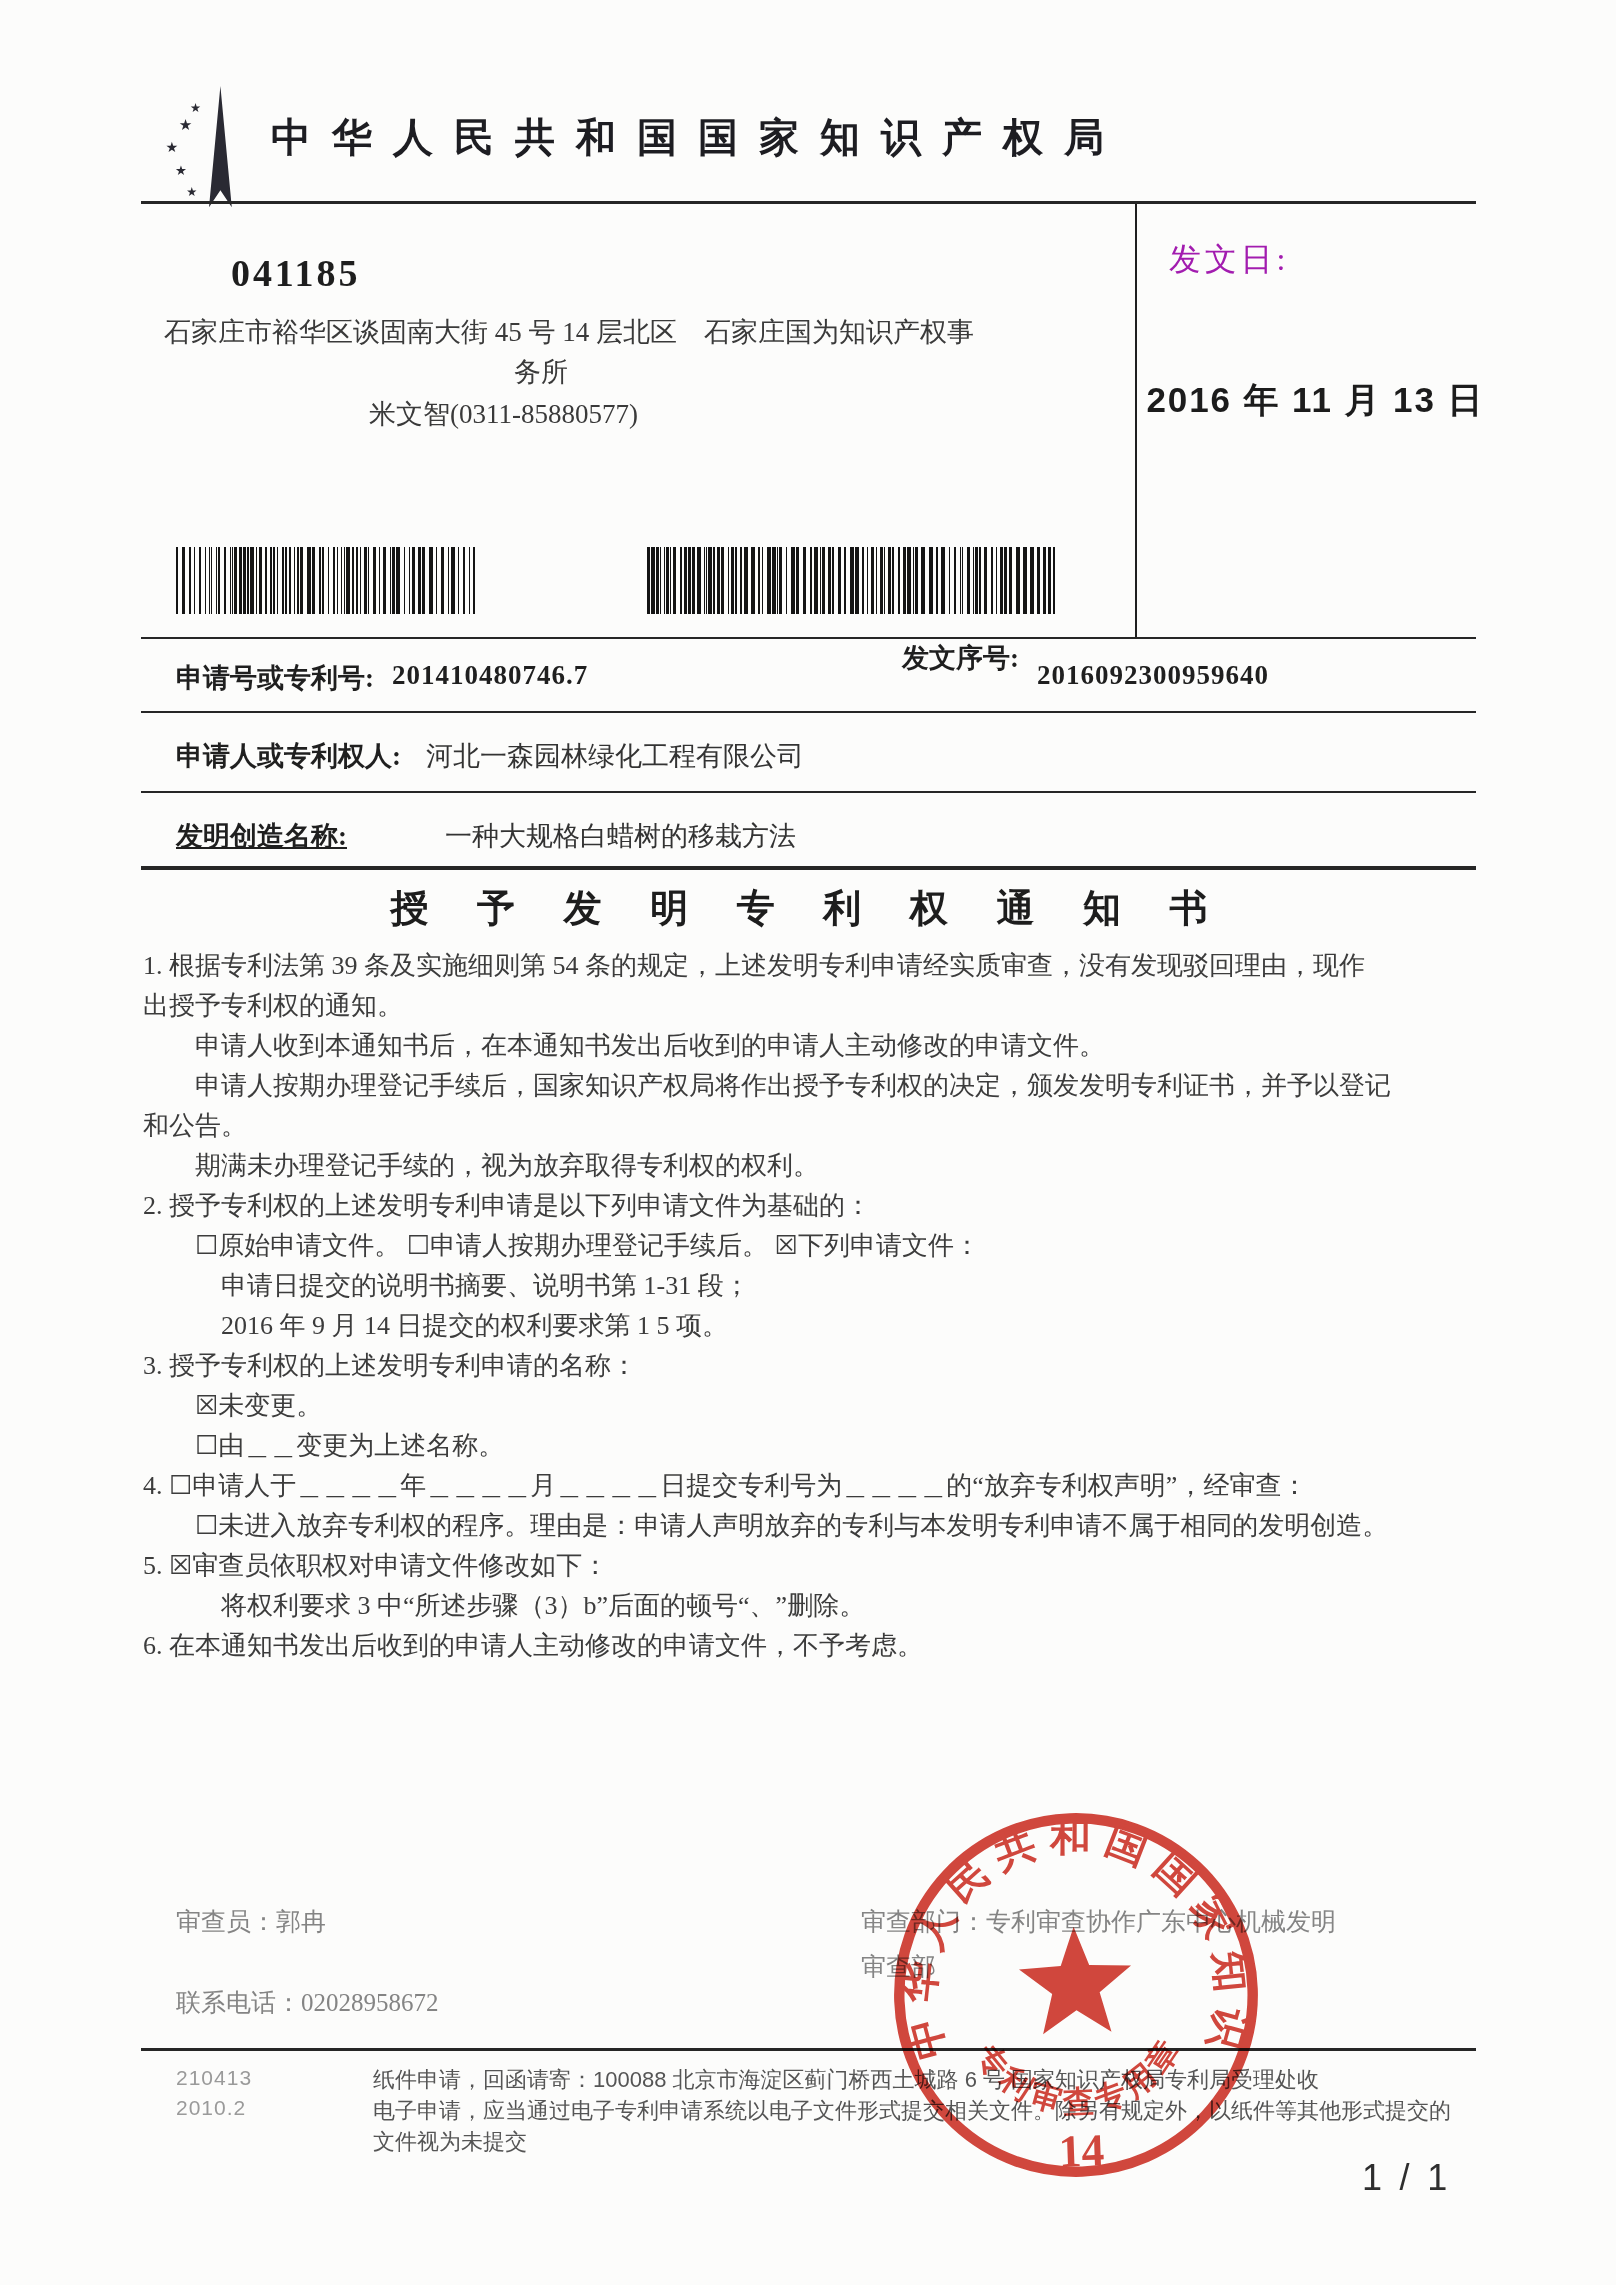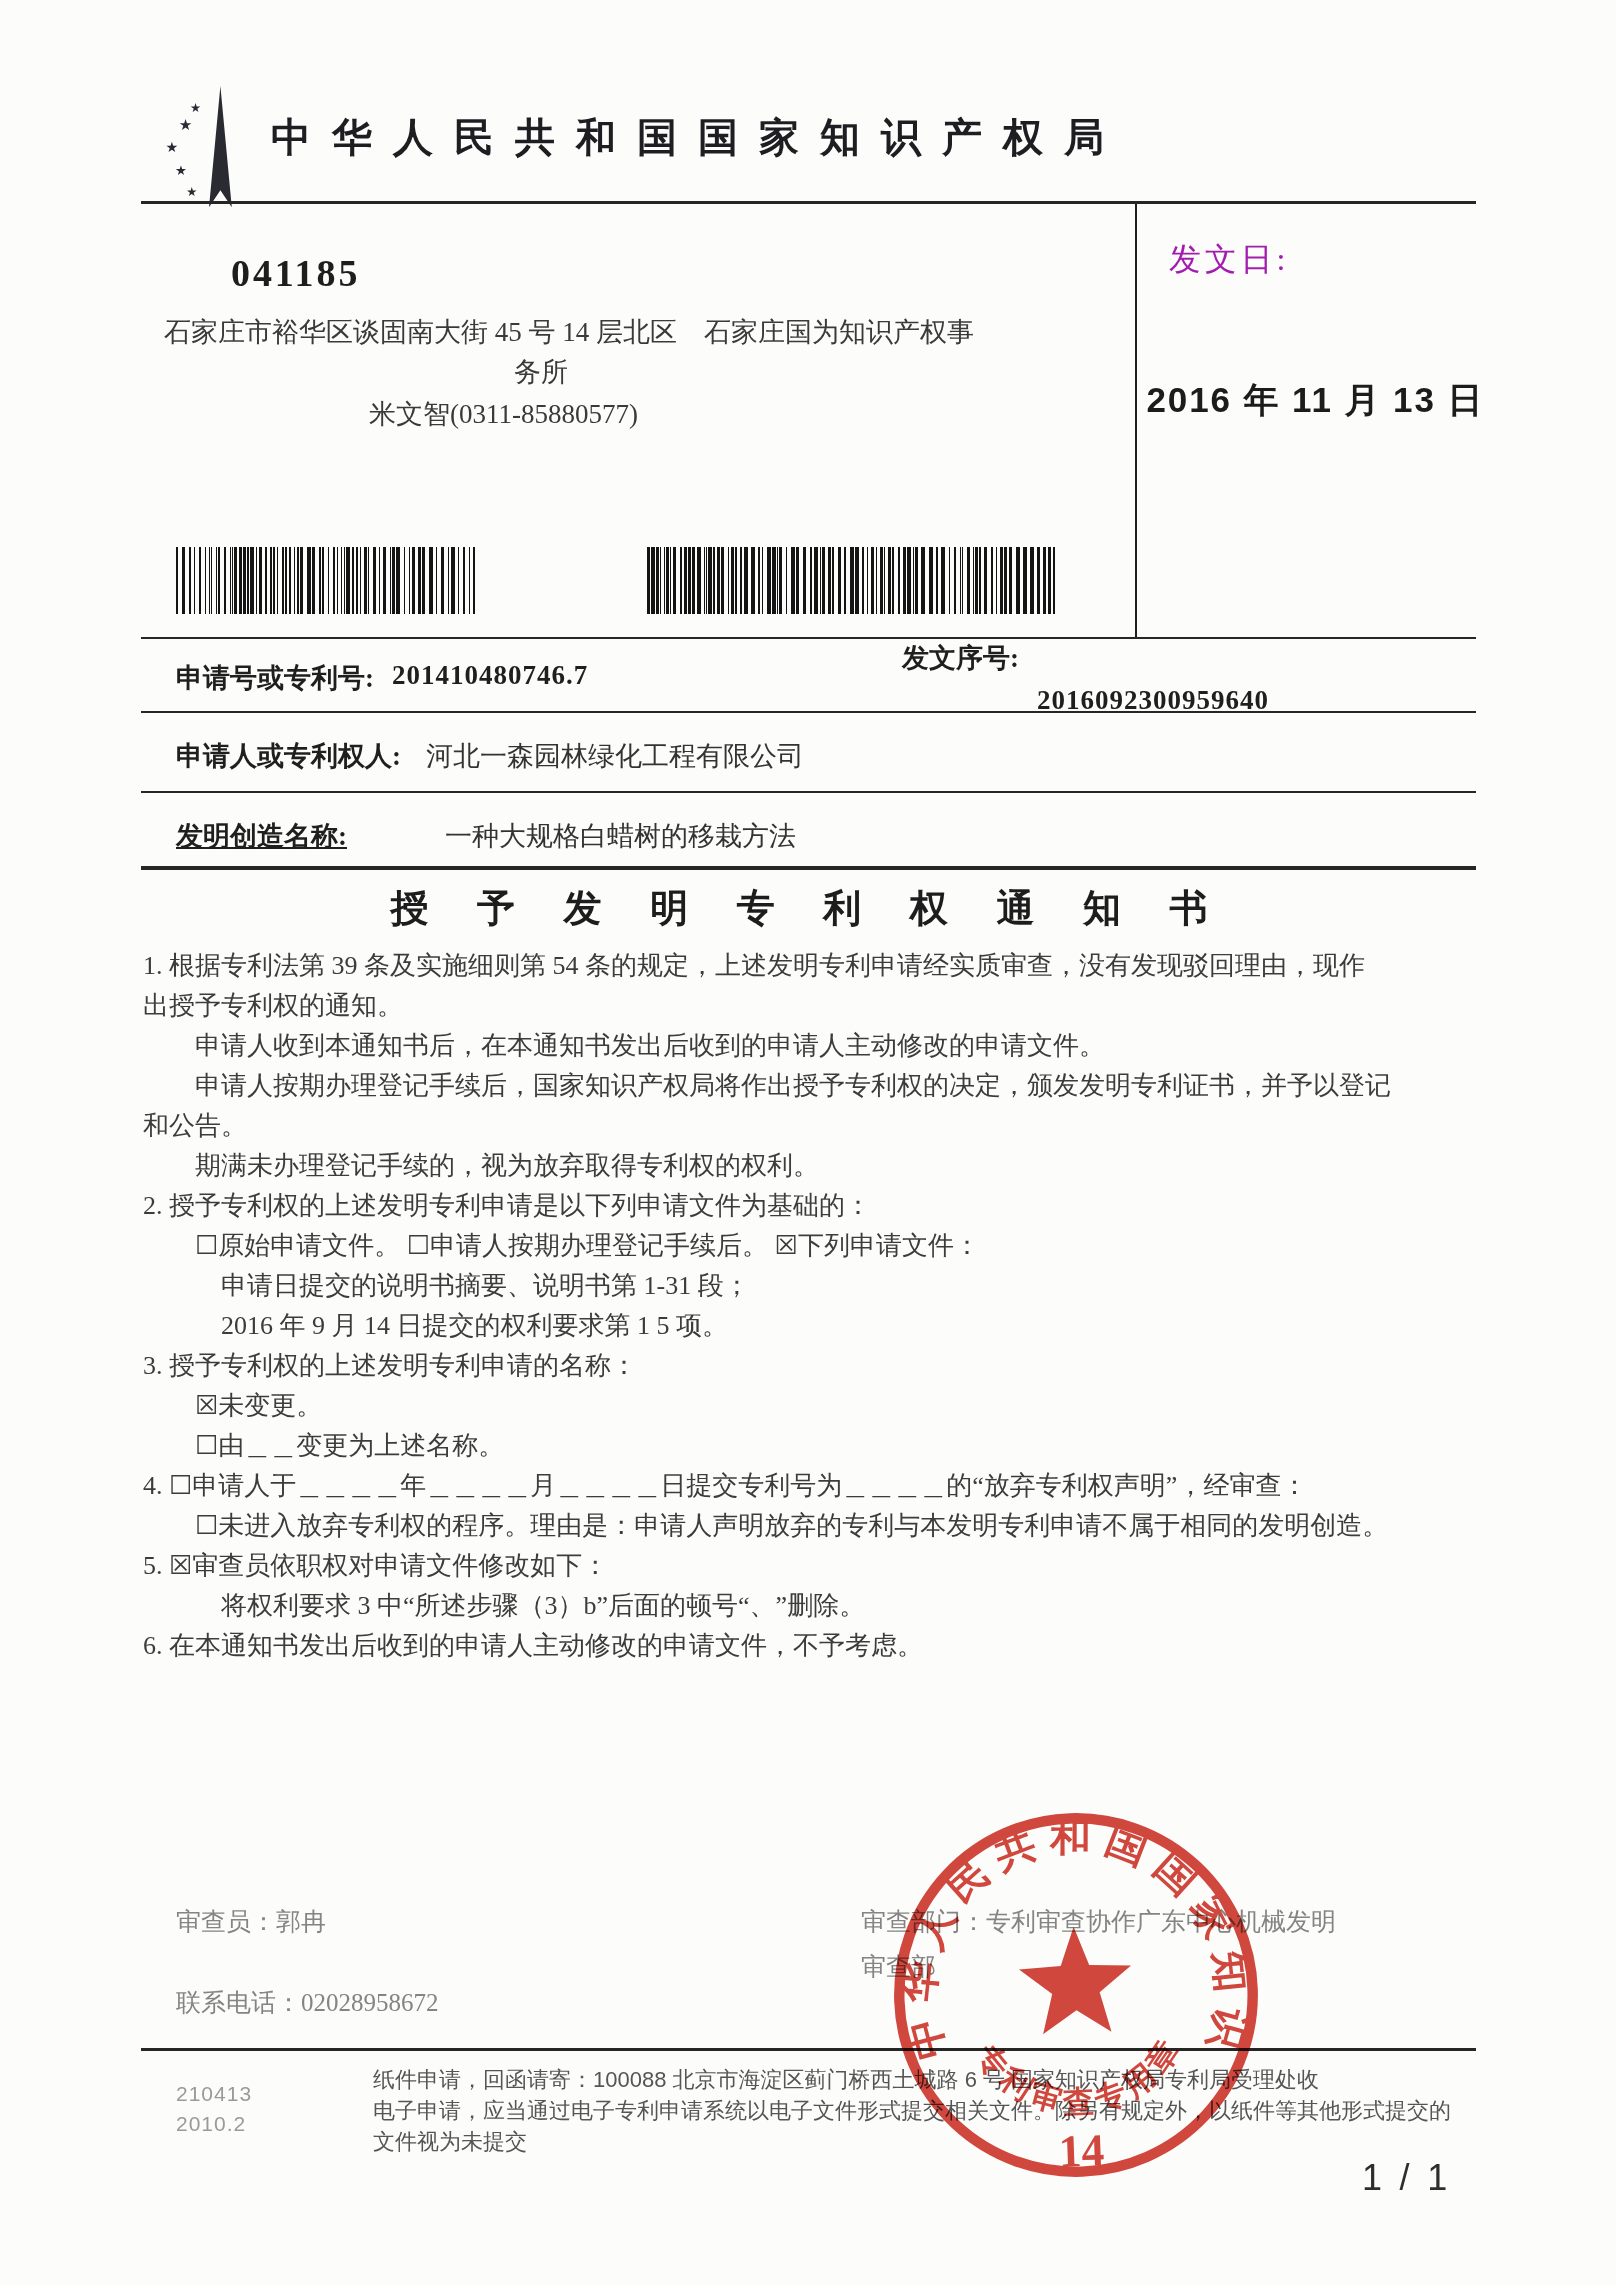--- a/index.html
+++ b/index.html
@@ -40,21 +40,21 @@
   .frow span{position:absolute;white-space:nowrap;font-size:27px;}
   
   .notice-title{left:0;top:883px;width:1617px;text-align:center;font-size:38px;font-weight:bold;letter-spacing:19px;color:#1d1d1d;}
   .notice-title.sans{font-family:"Liberation Sans","DejaVu Sans",sans-serif;}
   
   .body-lines{left:143px;top:946px;width:1341px;font-size:26px;line-height:40px;color:#3c3c3c;}
   .body-lines div{white-space:pre-wrap;}
   
   .sig{font-size:25px;color:#848484;white-space:nowrap;}
   
-  .f-code{font-size:21px;color:#9a9a9a;letter-spacing:1px;margin-top:16px;}
+  .f-code{font-size:21px;color:#9a9a9a;letter-spacing:1px;}
   .f-note{font-size:22px;color:#555;white-space:nowrap;}
   .pagenum{left:1362px;top:2157px;font-size:36px;color:#2e2e2e;letter-spacing:3.8px;}
   
   .seal{left:886px;top:1803px;width:380px;height:385px;mix-blend-mode:multiply;opacity:.92;transform:rotate(-2deg);}
 </style>
 </head>
 <body>
 
 <svg class="abs logo" viewBox="0 0 140 135" aria-hidden="true">
   <polygon points="72,2 84,130 72,112 60,130" fill="#2a2a33"></polygon>
@@ -79,21 +79,21 @@
 </div>
 
 <div id="bc1" class="barcode"><i style="width: 1.9px; margin-right: 3.8px;"></i><i style="width: 3.8px; margin-right: 3.8px;"></i><i style="width: 1.9px; margin-right: 2.9px;"></i><i style="width: 1px; margin-right: 3.8px;"></i><i style="width: 1.9px; margin-right: 3.8px;"></i><i style="width: 1.9px; margin-right: 2.9px;"></i><i style="width: 1px; margin-right: 1px;"></i><i style="width: 1px; margin-right: 3.8px;"></i><i style="width: 1px; margin-right: 1px;"></i><i style="width: 1.9px; margin-right: 3.8px;"></i><i style="width: 1.9px; margin-right: 3.8px;"></i><i style="width: 1px; margin-right: 1px;"></i><i style="width: 1px; margin-right: 1.9px;"></i><i style="width: 2.9px; margin-right: 1.9px;"></i><i style="width: 2.9px; margin-right: 1px;"></i><i style="width: 2.9px; margin-right: 1px;"></i><i style="width: 1.9px; margin-right: 1px;"></i><i style="width: 3.8px; margin-right: 1.9px;"></i><i style="width: 1.9px; margin-right: 1.9px;"></i><i style="width: 2.9px; margin-right: 2.9px;"></i><i style="width: 1.9px; margin-right: 2.9px;"></i><i style="width: 1.9px; margin-right: 1px;"></i><i style="width: 1.9px; margin-right: 1.9px;"></i><i style="width: 1.9px; margin-right: 3.8px;"></i><i style="width: 1.9px; margin-right: 1px;"></i><i style="width: 1.9px; margin-right: 1.9px;"></i><i style="width: 1.9px; margin-right: 2.9px;"></i><i style="width: 1px; margin-right: 1.9px;"></i><i style="width: 2.9px; margin-right: 1px;"></i><i style="width: 2.9px; margin-right: 3.8px;"></i><i style="width: 3.8px; margin-right: 1px;"></i><i style="width: 2.9px; margin-right: 3.8px;"></i><i style="width: 1.9px; margin-right: 1.9px;"></i><i style="width: 1.9px; margin-right: 3.8px;"></i><i style="width: 1px; margin-right: 3.8px;"></i><i style="width: 1.9px; margin-right: 1.9px;"></i><i style="width: 1px; margin-right: 2.9px;"></i><i style="width: 1px; margin-right: 2.9px;"></i><i style="width: 1px; margin-right: 1px;"></i><i style="width: 3.8px; margin-right: 1.9px;"></i><i style="width: 1.9px; margin-right: 1.9px;"></i><i style="width: 1.9px; margin-right: 1.9px;"></i><i style="width: 1px; margin-right: 2.9px;"></i><i style="width: 2.9px; margin-right: 1px;"></i><i style="width: 1.9px; margin-right: 3.8px;"></i><i style="width: 2.9px; margin-right: 2.9px;"></i><i style="width: 1px; margin-right: 2.9px;"></i><i style="width: 2.9px; margin-right: 3.8px;"></i><i style="width: 1px; margin-right: 1px;"></i><i style="width: 3.8px; margin-right: 1px;"></i><i style="width: 3.8px; margin-right: 3.8px;"></i><i style="width: 1px; margin-right: 3.8px;"></i><i style="width: 1px; margin-right: 1.9px;"></i><i style="width: 3.8px; margin-right: 2.9px;"></i><i style="width: 2.9px; margin-right: 1px;"></i><i style="width: 2.9px; margin-right: 3.8px;"></i><i style="width: 3.8px; margin-right: 2.9px;"></i><i style="width: 1.9px; margin-right: 3.8px;"></i><i style="width: 2.9px; margin-right: 3.8px;"></i><i style="width: 1px; margin-right: 1.9px;"></i><i style="width: 3.8px; margin-right: 2.9px;"></i><i style="width: 1.9px; margin-right: 3.8px;"></i><i style="width: 1.9px; margin-right: 3.8px;"></i><i style="width: 1px; margin-right: 2.9px;"></i><i style="width: 1.9px; margin-right: 3.8px;"></i><i style="width: 1.9px; margin-right: 3.8px;"></i></div>
 <div id="bc2" class="barcode"><i style="width: 2.9px; margin-right: 1px;"></i><i style="width: 3.8px; margin-right: 1px;"></i><i style="width: 2.9px; margin-right: 1px;"></i><i style="width: 1.9px; margin-right: 2.9px;"></i><i style="width: 1px; margin-right: 1px;"></i><i style="width: 2.9px; margin-right: 1px;"></i><i style="width: 1px; margin-right: 1.9px;"></i><i style="width: 2.9px; margin-right: 3.8px;"></i><i style="width: 1.9px; margin-right: 1.9px;"></i><i style="width: 3.8px; margin-right: 1px;"></i><i style="width: 2.9px; margin-right: 1px;"></i><i style="width: 2.9px; margin-right: 1.9px;"></i><i style="width: 3.8px; margin-right: 2.9px;"></i><i style="width: 1px; margin-right: 1px;"></i><i style="width: 1px; margin-right: 1px;"></i><i style="width: 3.8px; margin-right: 1.9px;"></i><i style="width: 1.9px; margin-right: 1.9px;"></i><i style="width: 2.9px; margin-right: 1px;"></i><i style="width: 2.9px; margin-right: 3.8px;"></i><i style="width: 1px; margin-right: 1.9px;"></i><i style="width: 2.9px; margin-right: 1.9px;"></i><i style="width: 1.9px; margin-right: 2.9px;"></i><i style="width: 1.9px; margin-right: 1.9px;"></i><i style="width: 3.8px; margin-right: 2.9px;"></i><i style="width: 3.8px; margin-right: 3.8px;"></i><i style="width: 1.9px; margin-right: 1.9px;"></i><i style="width: 1px; margin-right: 3.8px;"></i><i style="width: 3.8px; margin-right: 1px;"></i><i style="width: 3.8px; margin-right: 1px;"></i><i style="width: 1.9px; margin-right: 1px;"></i><i style="width: 2.9px; margin-right: 3.8px;"></i><i style="width: 1px; margin-right: 3.8px;"></i><i style="width: 3.8px; margin-right: 1px;"></i><i style="width: 3.8px; margin-right: 3.8px;"></i><i style="width: 2.9px; margin-right: 3.8px;"></i><i style="width: 1.9px; margin-right: 1.9px;"></i><i style="width: 3.8px; margin-right: 2.9px;"></i><i style="width: 1px; margin-right: 1px;"></i><i style="width: 2.9px; margin-right: 2.9px;"></i><i style="width: 2.9px; margin-right: 1px;"></i><i style="width: 1.9px; margin-right: 3.8px;"></i><i style="width: 2.9px; margin-right: 3.8px;"></i><i style="width: 1.9px; margin-right: 3.8px;"></i><i style="width: 3.8px; margin-right: 1px;"></i><i style="width: 3.8px; margin-right: 2.9px;"></i><i style="width: 1.9px; margin-right: 3.8px;"></i><i style="width: 1px; margin-right: 2.9px;"></i><i style="width: 2.9px; margin-right: 1.9px;"></i><i style="width: 1px; margin-right: 2.9px;"></i><i style="width: 2.9px; margin-right: 1px;"></i><i style="width: 1px; margin-right: 2.9px;"></i><i style="width: 3.8px; margin-right: 1px;"></i><i style="width: 1.9px; margin-right: 3.8px;"></i><i style="width: 1.9px; margin-right: 2.9px;"></i><i style="width: 2.9px; margin-right: 1px;"></i><i style="width: 3.8px; margin-right: 1.9px;"></i><i style="width: 1px; margin-right: 1px;"></i><i style="width: 3.8px; margin-right: 2.9px;"></i><i style="width: 3.8px; margin-right: 3.8px;"></i><i style="width: 3.8px; margin-right: 3.8px;"></i><i style="width: 1.9px; margin-right: 2.9px;"></i><i style="width: 3.8px; margin-right: 3.8px;"></i><i style="width: 1px; margin-right: 3.8px;"></i><i style="width: 2.9px; margin-right: 3.8px;"></i><i style="width: 1px; margin-right: 1px;"></i><i style="width: 1px; margin-right: 3.8px;"></i><i style="width: 2.9px; margin-right: 2.9px;"></i><i style="width: 1px; margin-right: 1px;"></i><i style="width: 2.9px; margin-right: 1px;"></i><i style="width: 1.9px; margin-right: 2.9px;"></i><i style="width: 3.8px; margin-right: 3.8px;"></i><i style="width: 1.9px; margin-right: 2.9px;"></i><i style="width: 1px; margin-right: 2.9px;"></i><i style="width: 2.9px; margin-right: 1px;"></i><i style="width: 3.8px; margin-right: 1.9px;"></i><i style="width: 2.9px; margin-right: 3.8px;"></i><i style="width: 3.8px; margin-right: 2.9px;"></i><i style="width: 3.8px; margin-right: 3.8px;"></i><i style="width: 3.8px; margin-right: 2.9px;"></i><i style="width: 2.9px; margin-right: 2.9px;"></i><i style="width: 2.9px; margin-right: 1.9px;"></i><i style="width: 3.8px; margin-right: 1.9px;"></i><i style="width: 1.9px; margin-right: 3.8px;"></i></div>
 <div class="rule" style="left:141px;top:637px;width:1335px;"></div>
 
 <div class="frow">
   <span class="abs lbl" style="left:176px;top:660px;">申请号或专利号:</span>
   <span class="abs val" style="left:392px;top:660px;">201410480746.7</span>
   <span class="abs lbl" style="left:902px;top:640px;">发文序号:</span>
-  <span class="abs val" style="left:1037px;top:660px;margin-top:25px;">2016092300959640</span>
+  <span class="abs val" style="left:1037px;top:660px;">2016092300959640</span>
 </div>
 <div class="rule" style="left:141px;top:711px;width:1335px;"></div>
 
 <div class="frow">
   <span class="abs lbl" style="left:176px;top:738px;">申请人或专利权人:</span>
   <span class="abs val-normal" style="left:426px;top:738px;">河北一森园林绿化工程有限公司</span>
 </div>
 <div class="rule" style="left:141px;top:791px;width:1335px;"></div>
 
 <div class="frow">

